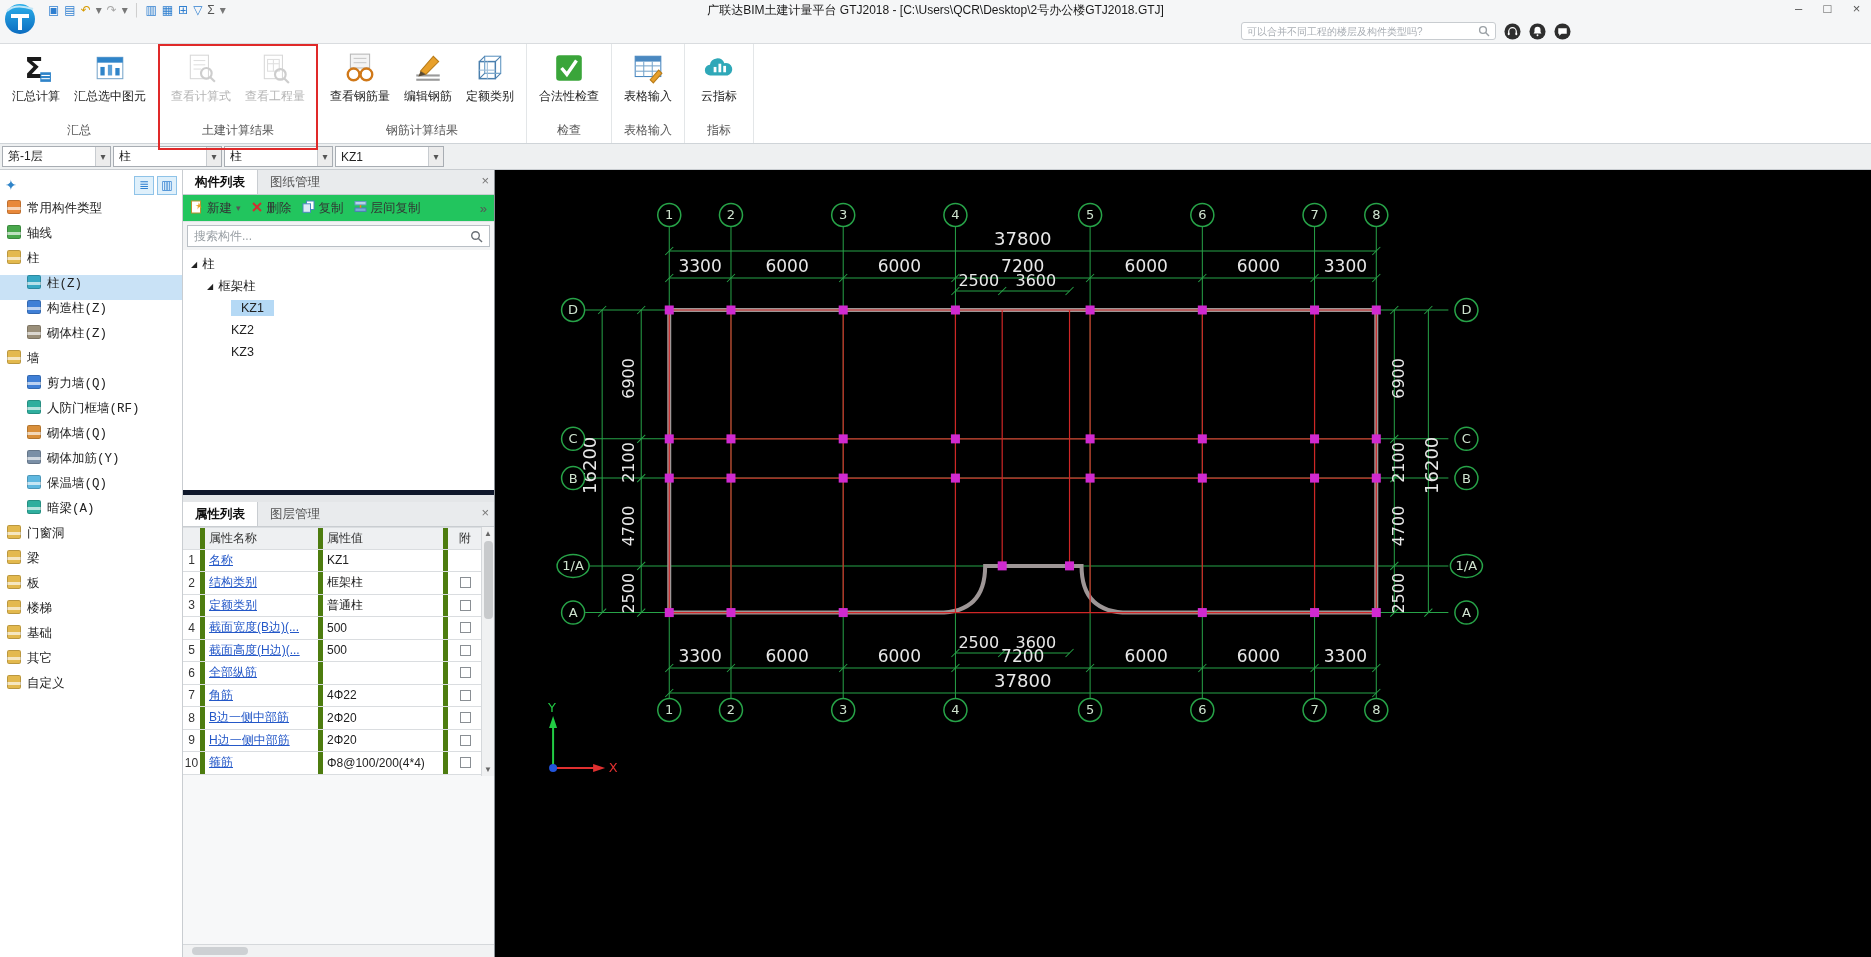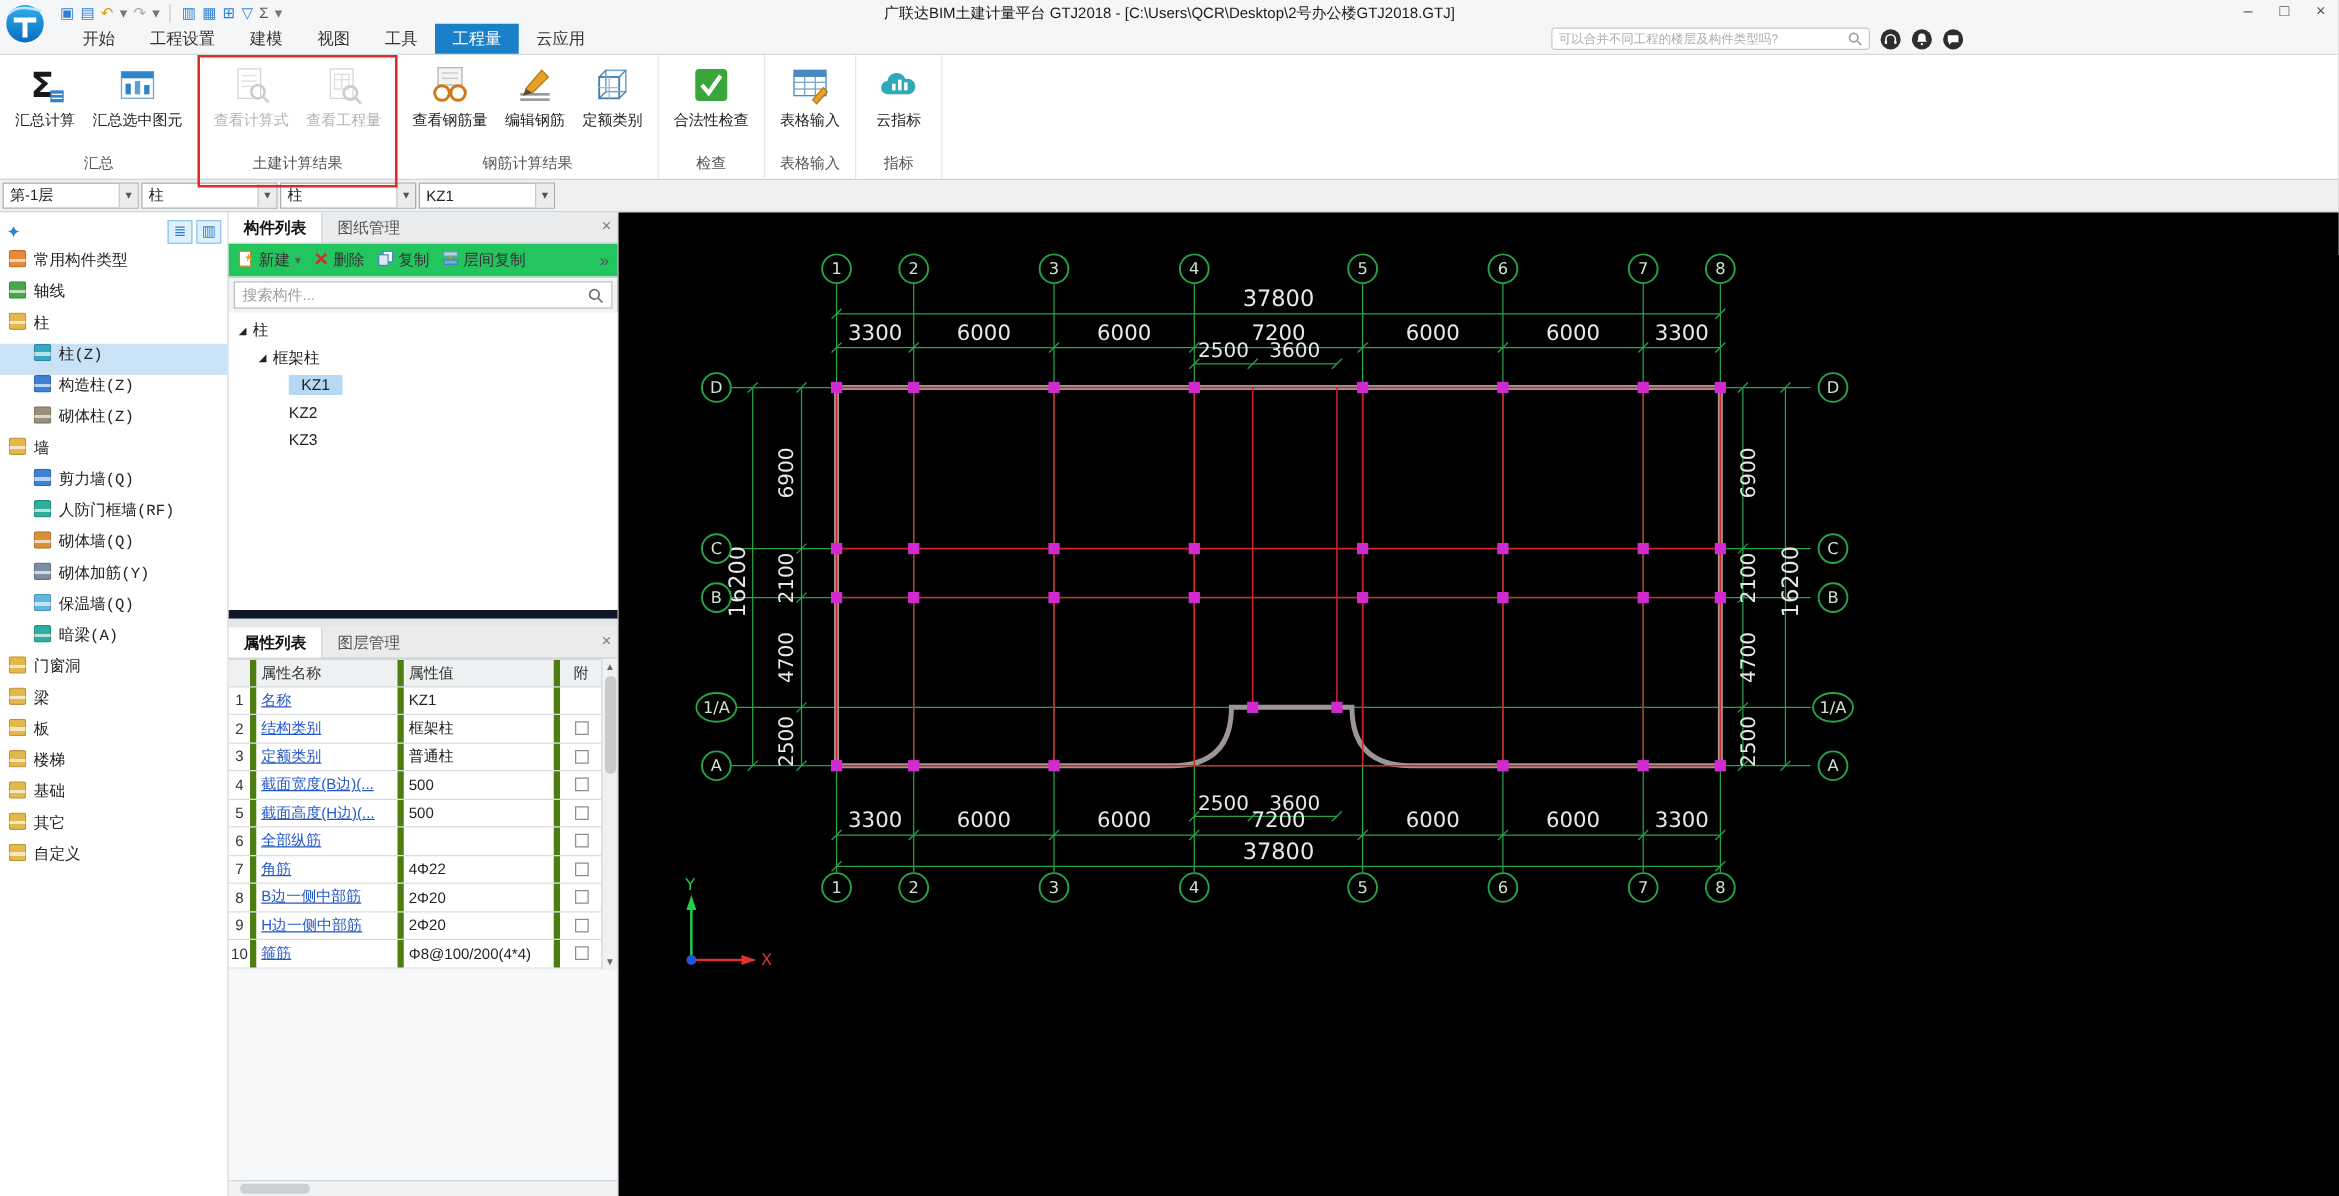--- a/index.html
+++ b/index.html
@@ -66,21 +66,21 @@
   [data-icon="masonry-column-icon"] { background-color:#9a8f7a; }
   [data-icon="shear-wall-icon"] { background-color:#3f7fd6; }
   [data-icon="civil-defense-wall-icon"] { background-color:#2fae9e; }
   [data-icon="masonry-wall-icon"] { background-color:#d98f3a; }
   [data-icon="wall-reinforcement-icon"] { background-color:#7a8fa6; }
   [data-icon="insulation-wall-icon"] { background-color:#5fb8e0; }
   [data-icon="dark-beam-icon"] { background-color:#2fae9e; }
 
   
   .panel { width:312px; border-right:1px solid #8a9096; background:#f2f3f4; display:flex; flex-direction:column; }
-  .psec-top { height:325px; display:flex; flex-direction:column; border-bottom:7px solid #0f172a; }
+  .psec-top { height:325px; display:flex; flex-direction:column; border-bottom:5px solid #0f172a; }
   .psplit { height:7px; background:#e4e6e8; }
   .psec-bottom { flex:1; display:flex; flex-direction:column; position:relative; min-height:0; }
   .ptabs { height:25px; background:#e9ebed; border-bottom:1px solid #c9cdd1; display:flex; position:relative; flex:0 0 auto; }
   .ptab { padding:0 12px; line-height:24px; font-size:12.5px; color:#555; }
   .ptab.active { background:#fff; color:#111; font-weight:bold; border-right:1px solid #c9cdd1; }
   .pclose { position:absolute; right:5px; top:3px; color:#777; font-size:13px; line-height:16px; }
   .ptoolbar { height:27px; display:flex; align-items:center; gap:10px; padding:0 7px; background:#22c55e; border-bottom:1px solid #e0e3e5; font-size:12.5px; flex:0 0 auto; }
   .tbtn { display:flex; align-items:center; gap:4px; color:#333; white-space:nowrap; }
   .tcaret { font-size:9px; color:#555; }
   .toverflow { margin-left:auto; color:#555; font-size:13px; }
@@ -151,29 +151,20 @@
       </div>
     <div class="window-title">广联达BIM土建计量平台 GTJ2018 - [C:\Users\QCR\Desktop\2号办公楼GTJ2018.GTJ]</div>
     <div class="win-controls">
       <span class="wc">–</span>
       <span class="wc">□</span>
       <span class="wc">×</span>
     </div>
   </div>
 
   <div class="tabrow">
-    <div class="tabs" id="tabs">
-        <div class="tab">开始</div>
-        <div class="tab">工程设置</div>
-        <div class="tab">建模</div>
-        <div class="tab">视图</div>
-        <div class="tab">工具</div>
-        <div class="tab active">工程量</div>
-        <div class="tab">云应用</div>
-      </div>
     <div class="tab-right">
       <div class="help-search">
         <input placeholder="可以合并不同工程的楼层及构件类型吗?" style="">
         <svg class="mag" width="12" height="12" viewBox="0 0 12 12">
           <circle cx="5" cy="5" r="3.4" fill="none" stroke="#9aa0a5" stroke-width="1.4"></circle>
           <line x1="7.6" y1="7.6" x2="11" y2="11" stroke="#9aa0a5" stroke-width="1.4"></line>
         </svg>
       </div>
       <svg class="tb-circle" viewBox="0 0 18 18">
         <circle cx="9" cy="9" r="8.5" fill="#2e2e2e"></circle>

